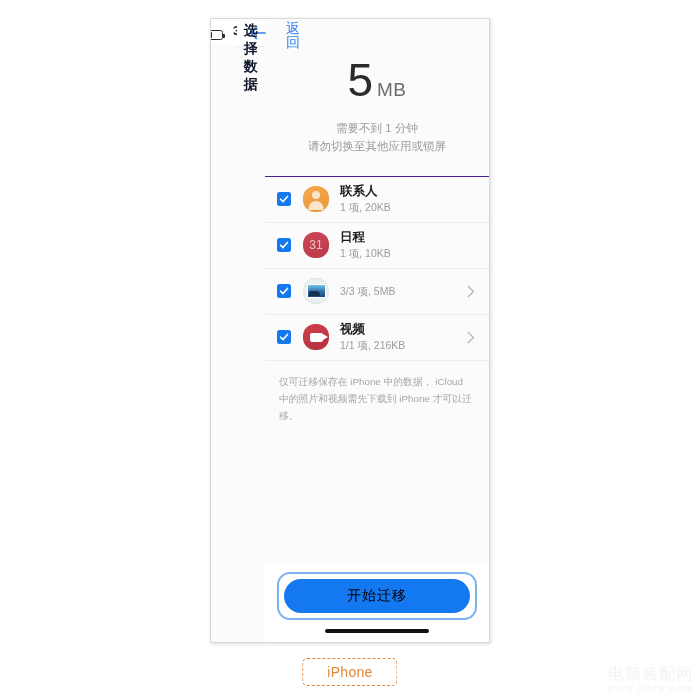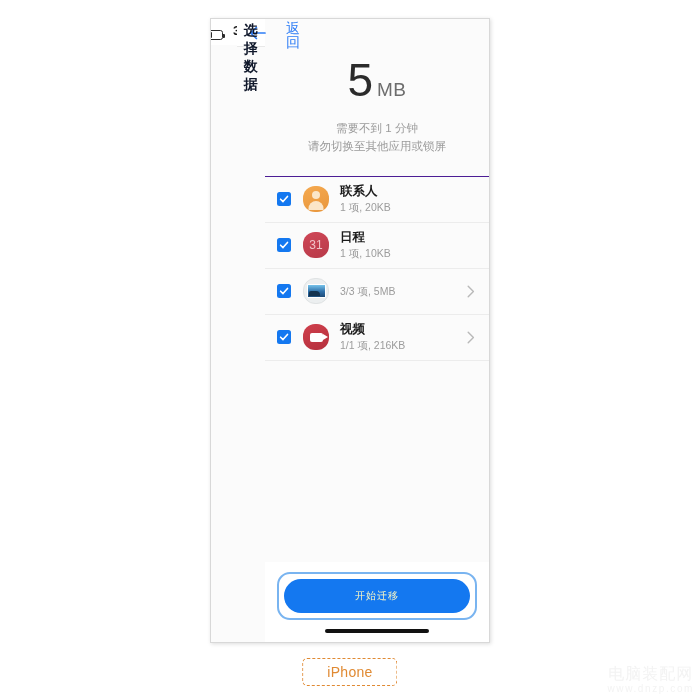--- a/index.html
+++ b/index.html
@@ -323,22 +323,22 @@
     border-radius: 13px;
     padding: 5px;
   }
   .primary-btn {
     display: block;
     width: 100%;
     height: 34px;
     border: none;
     border-radius: 17px;
     background: #1478f0;
-    color: #fef9c3;
-    font-size: 10px;
+    color: #000000;
+    font-size: 14px;
     font-family: "Liberation Sans", "DejaVu Sans", sans-serif;
     letter-spacing: 1px;
     cursor: pointer;
   }
   .home-bar-wrap {
     height: 22px;
     background: #ffffff;
     display: flex;
     align-items: center;
     justify-content: center;
@@ -505,20 +505,21 @@
           </span>
           <span class="chev">
             <svg width="8" height="13" viewBox="0 0 8 13">
                 <path d="M1.2 1.2 L6.4 6.5 L1.2 11.8" stroke="#b9b9b9" stroke-width="1.4" fill="none" stroke-linecap="round" stroke-linejoin="round"></path>
               </svg>
           </span>
         </div>
 
       </div>
 
+      <div class="footnote">仅可迁移保存在 iPhone 中的数据， iCloud 中的照片和视频需先下载到 iPhone 才可以迁移。</div>
 
       <div class="spacer"></div>
 
       <div class="bottom-area">
         <div class="focus-ring">
           <button class="primary-btn">开始迁移</button>
         </div>
       </div>
 
       <div class="home-bar-wrap">

